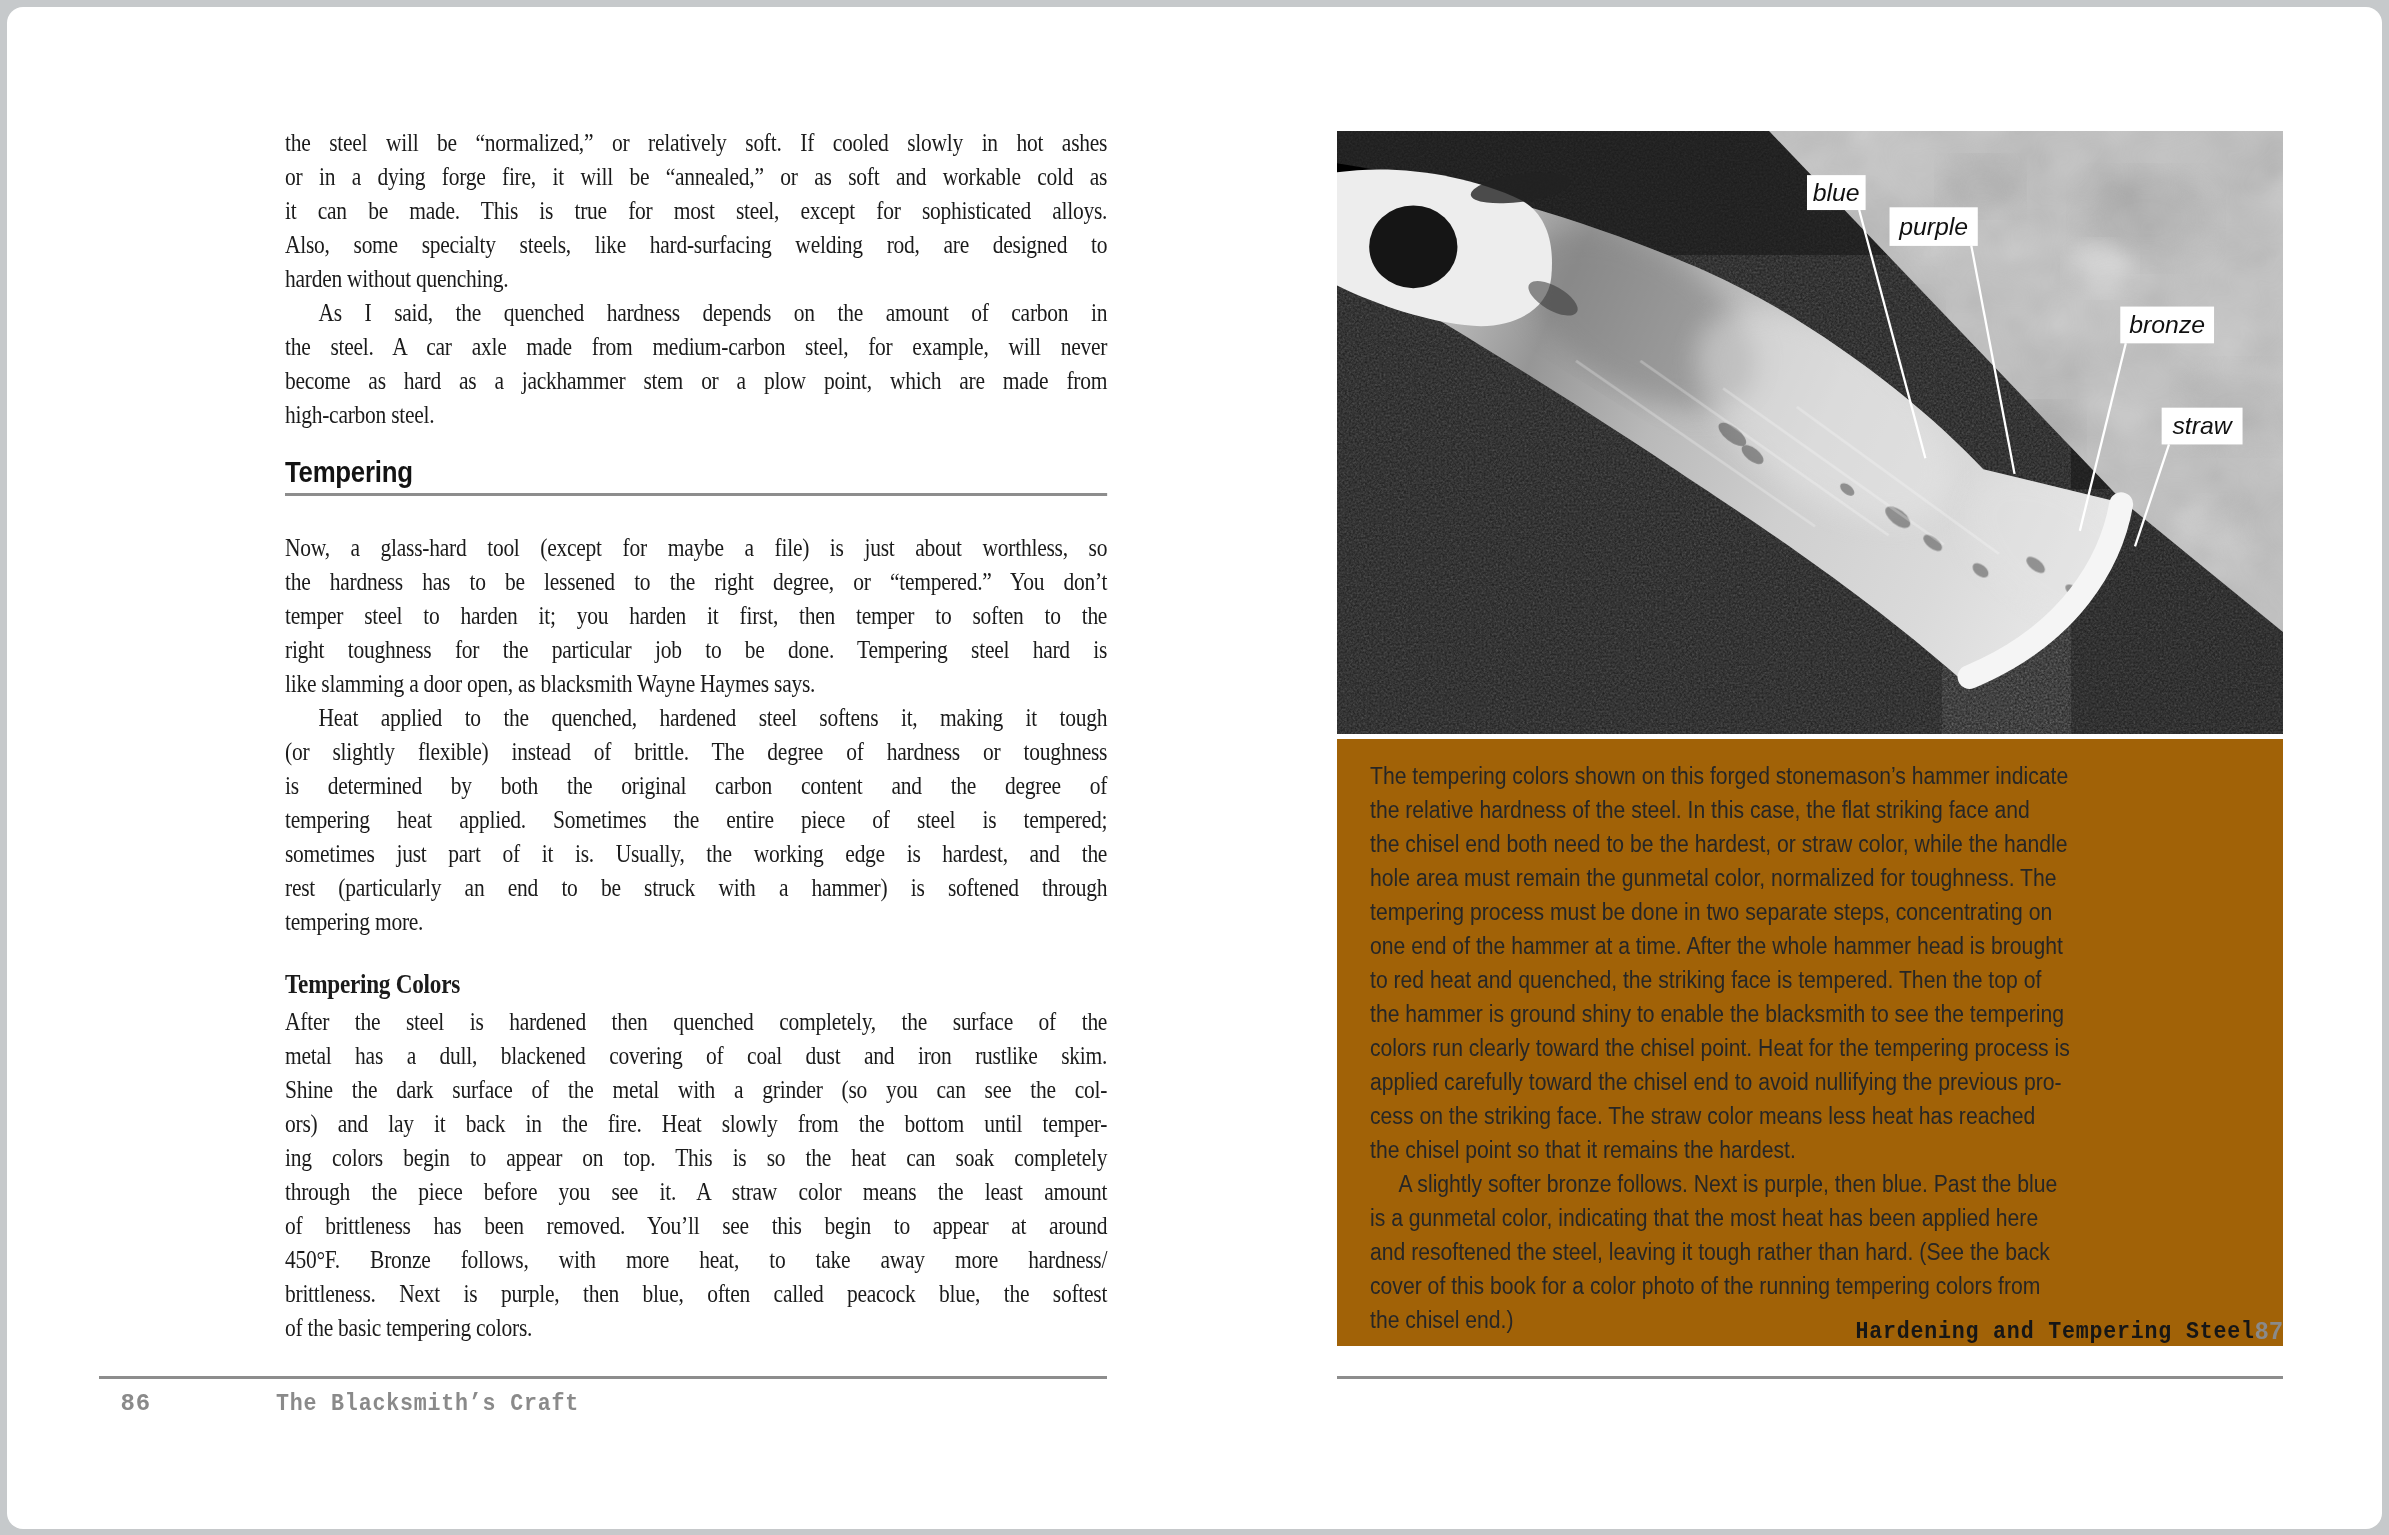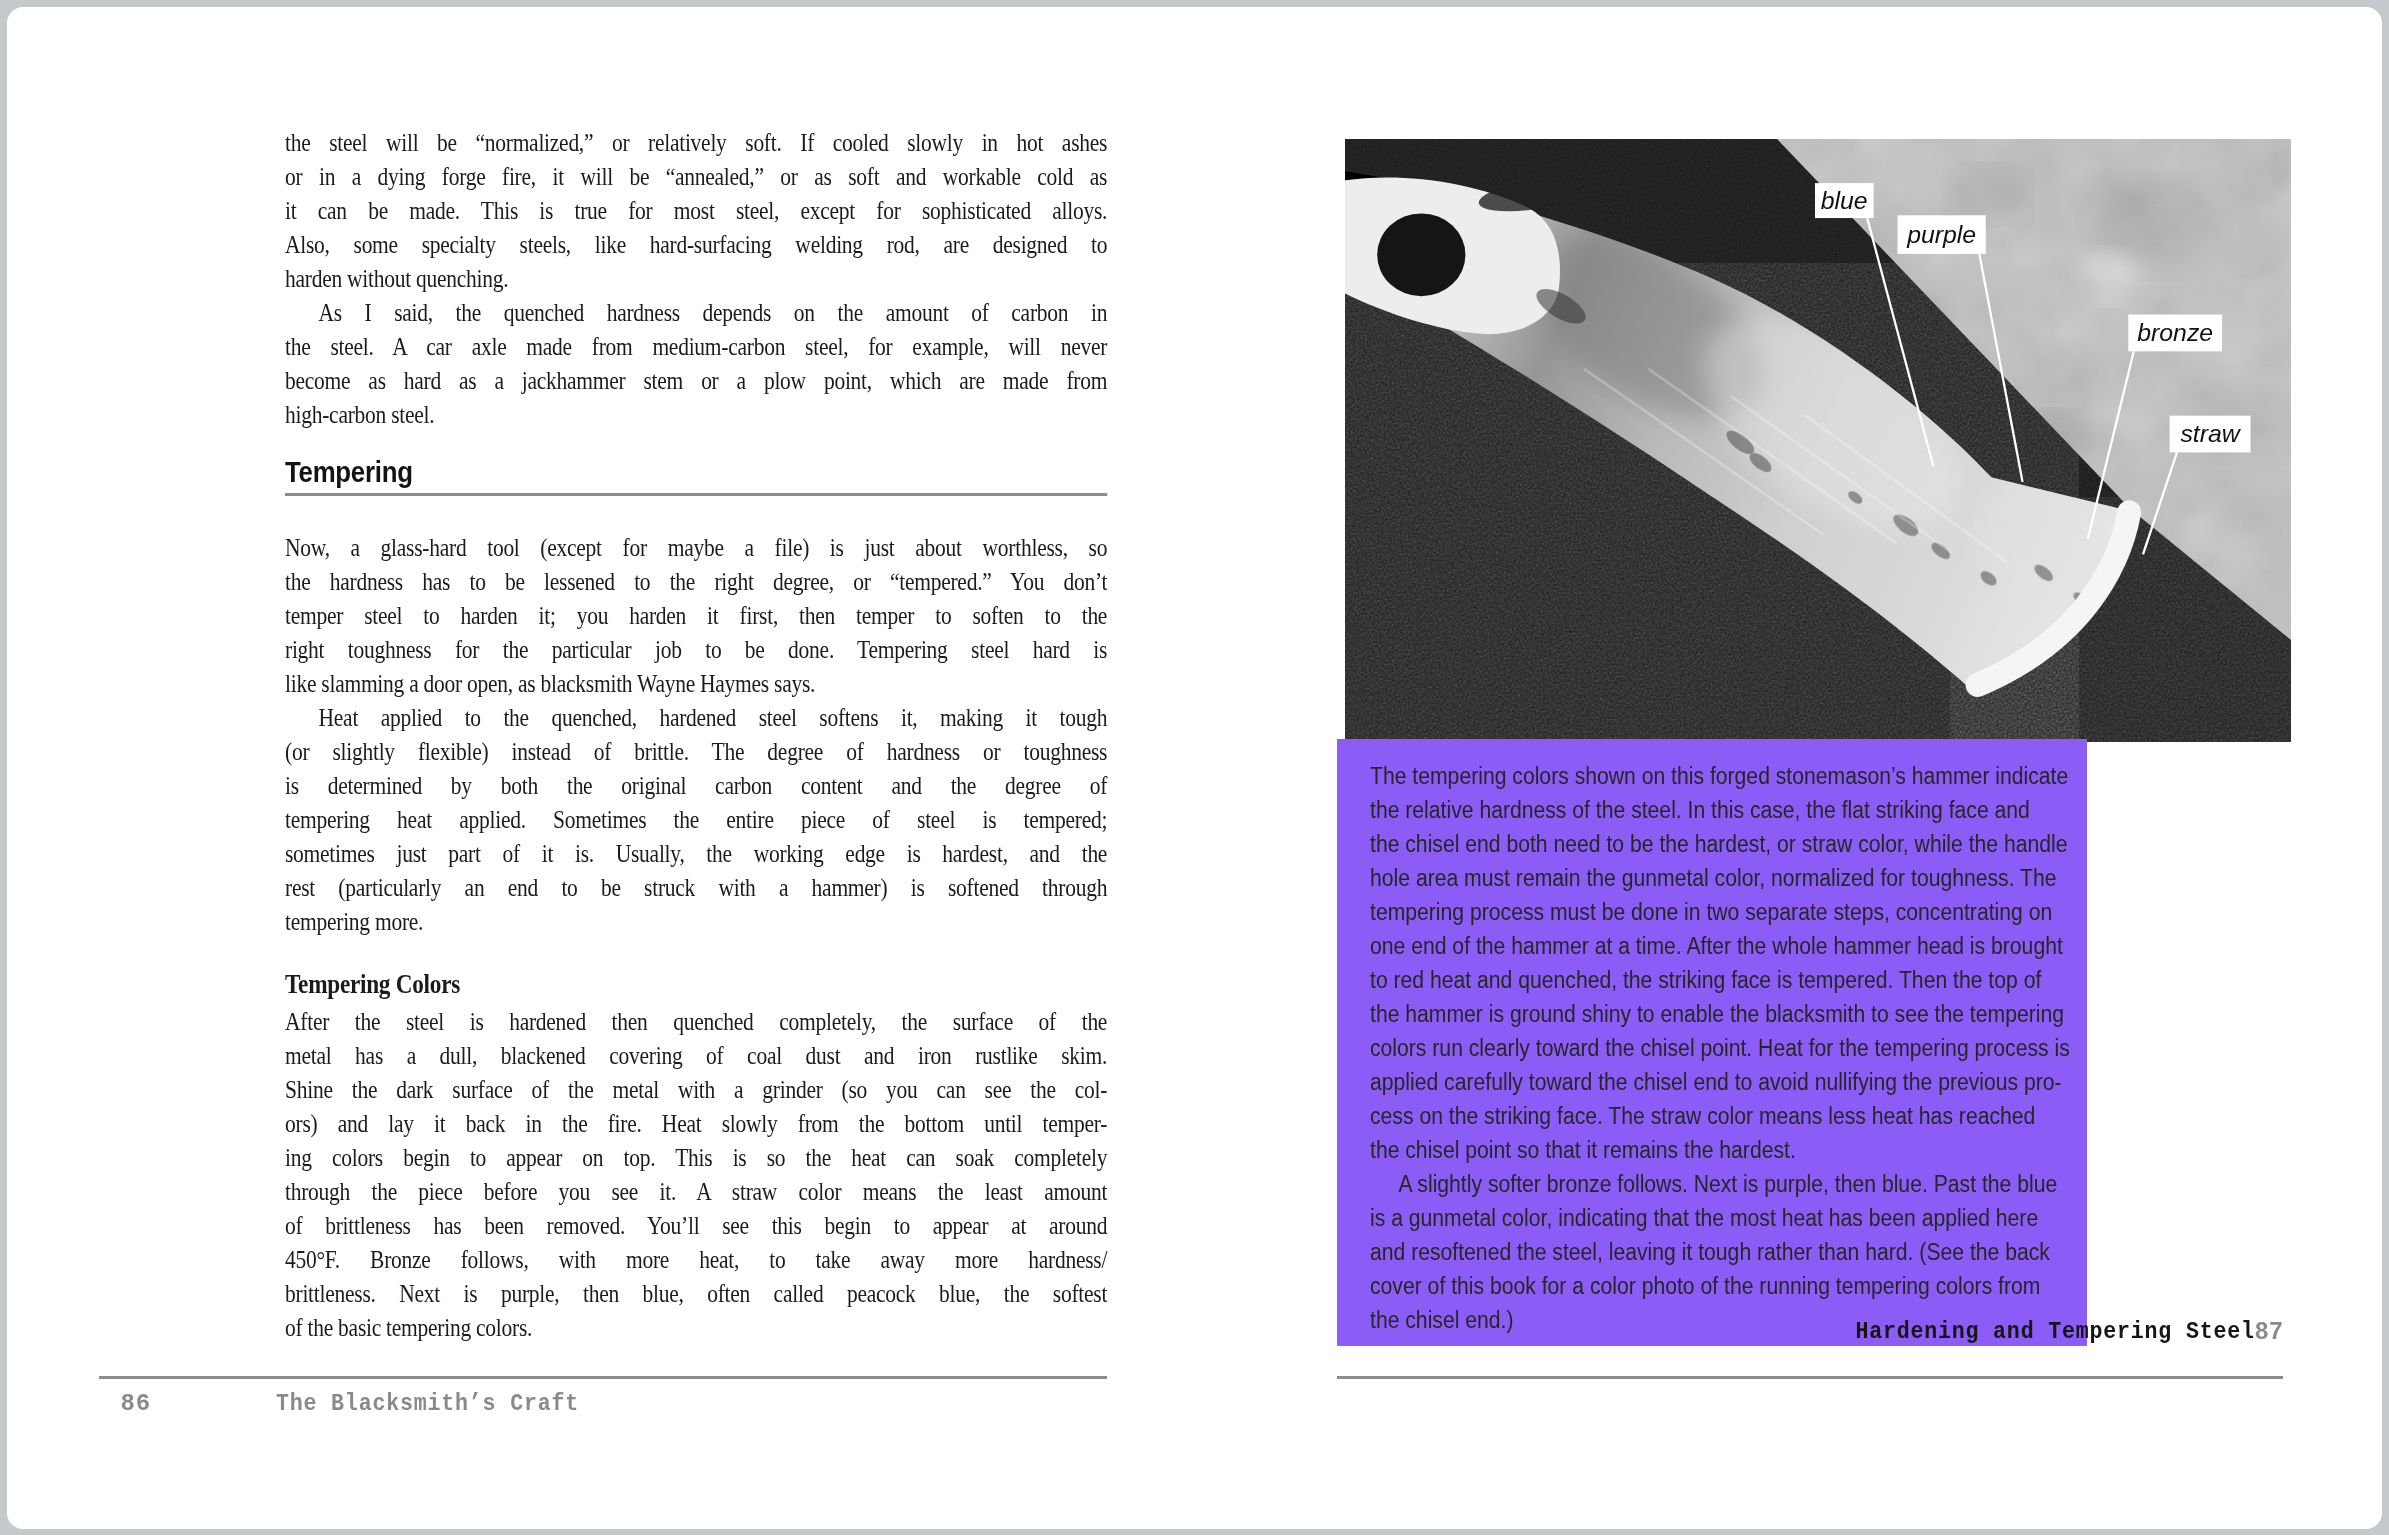--- a/index.html
+++ b/index.html
@@ -32,25 +32,25 @@
     color:#131313;
   }
   .heading-rule { height:2.8px; background:#8d8d8d; margin-top:3.7px; }
   .subheading {
     margin:27.6px 0 1.8px 0;
     font-family:"Liberation Serif", serif;
     font-weight:bold; font-size:27px; line-height:37px; color:#1b1b1b;
   }
 
   
-  .photo-fig { position:absolute; left:1330px; top:124px; width:946px; height:603px; margin:8px; }
+  .photo-fig { position:absolute; left:1330px; top:124px; width:946px; height:603px; margin:0; }
   .photo-fig svg { display:block; width:100%; height:100%; }
 
   
-  .caption-box { position:absolute; left:1330px; top:732px; width:750px; height:607px; background:#8b5cf6; }
+  .caption-box { position:absolute; left:1330px; top:732px; width:946px; height:607px; background:#a16207; }
   .caption-inner {
     position:absolute; left:33px; top:20px; width:958px;
     transform:scaleX(0.92); transform-origin:0 0;
     font-size:23px; line-height:34px; color:#262626;
   }
   .cap-para { margin:0; }
   .cap-para .line { text-align:left; text-align-last:left; }
   .cap-para.indent .line:first-child { text-indent:31px; }
 
   

